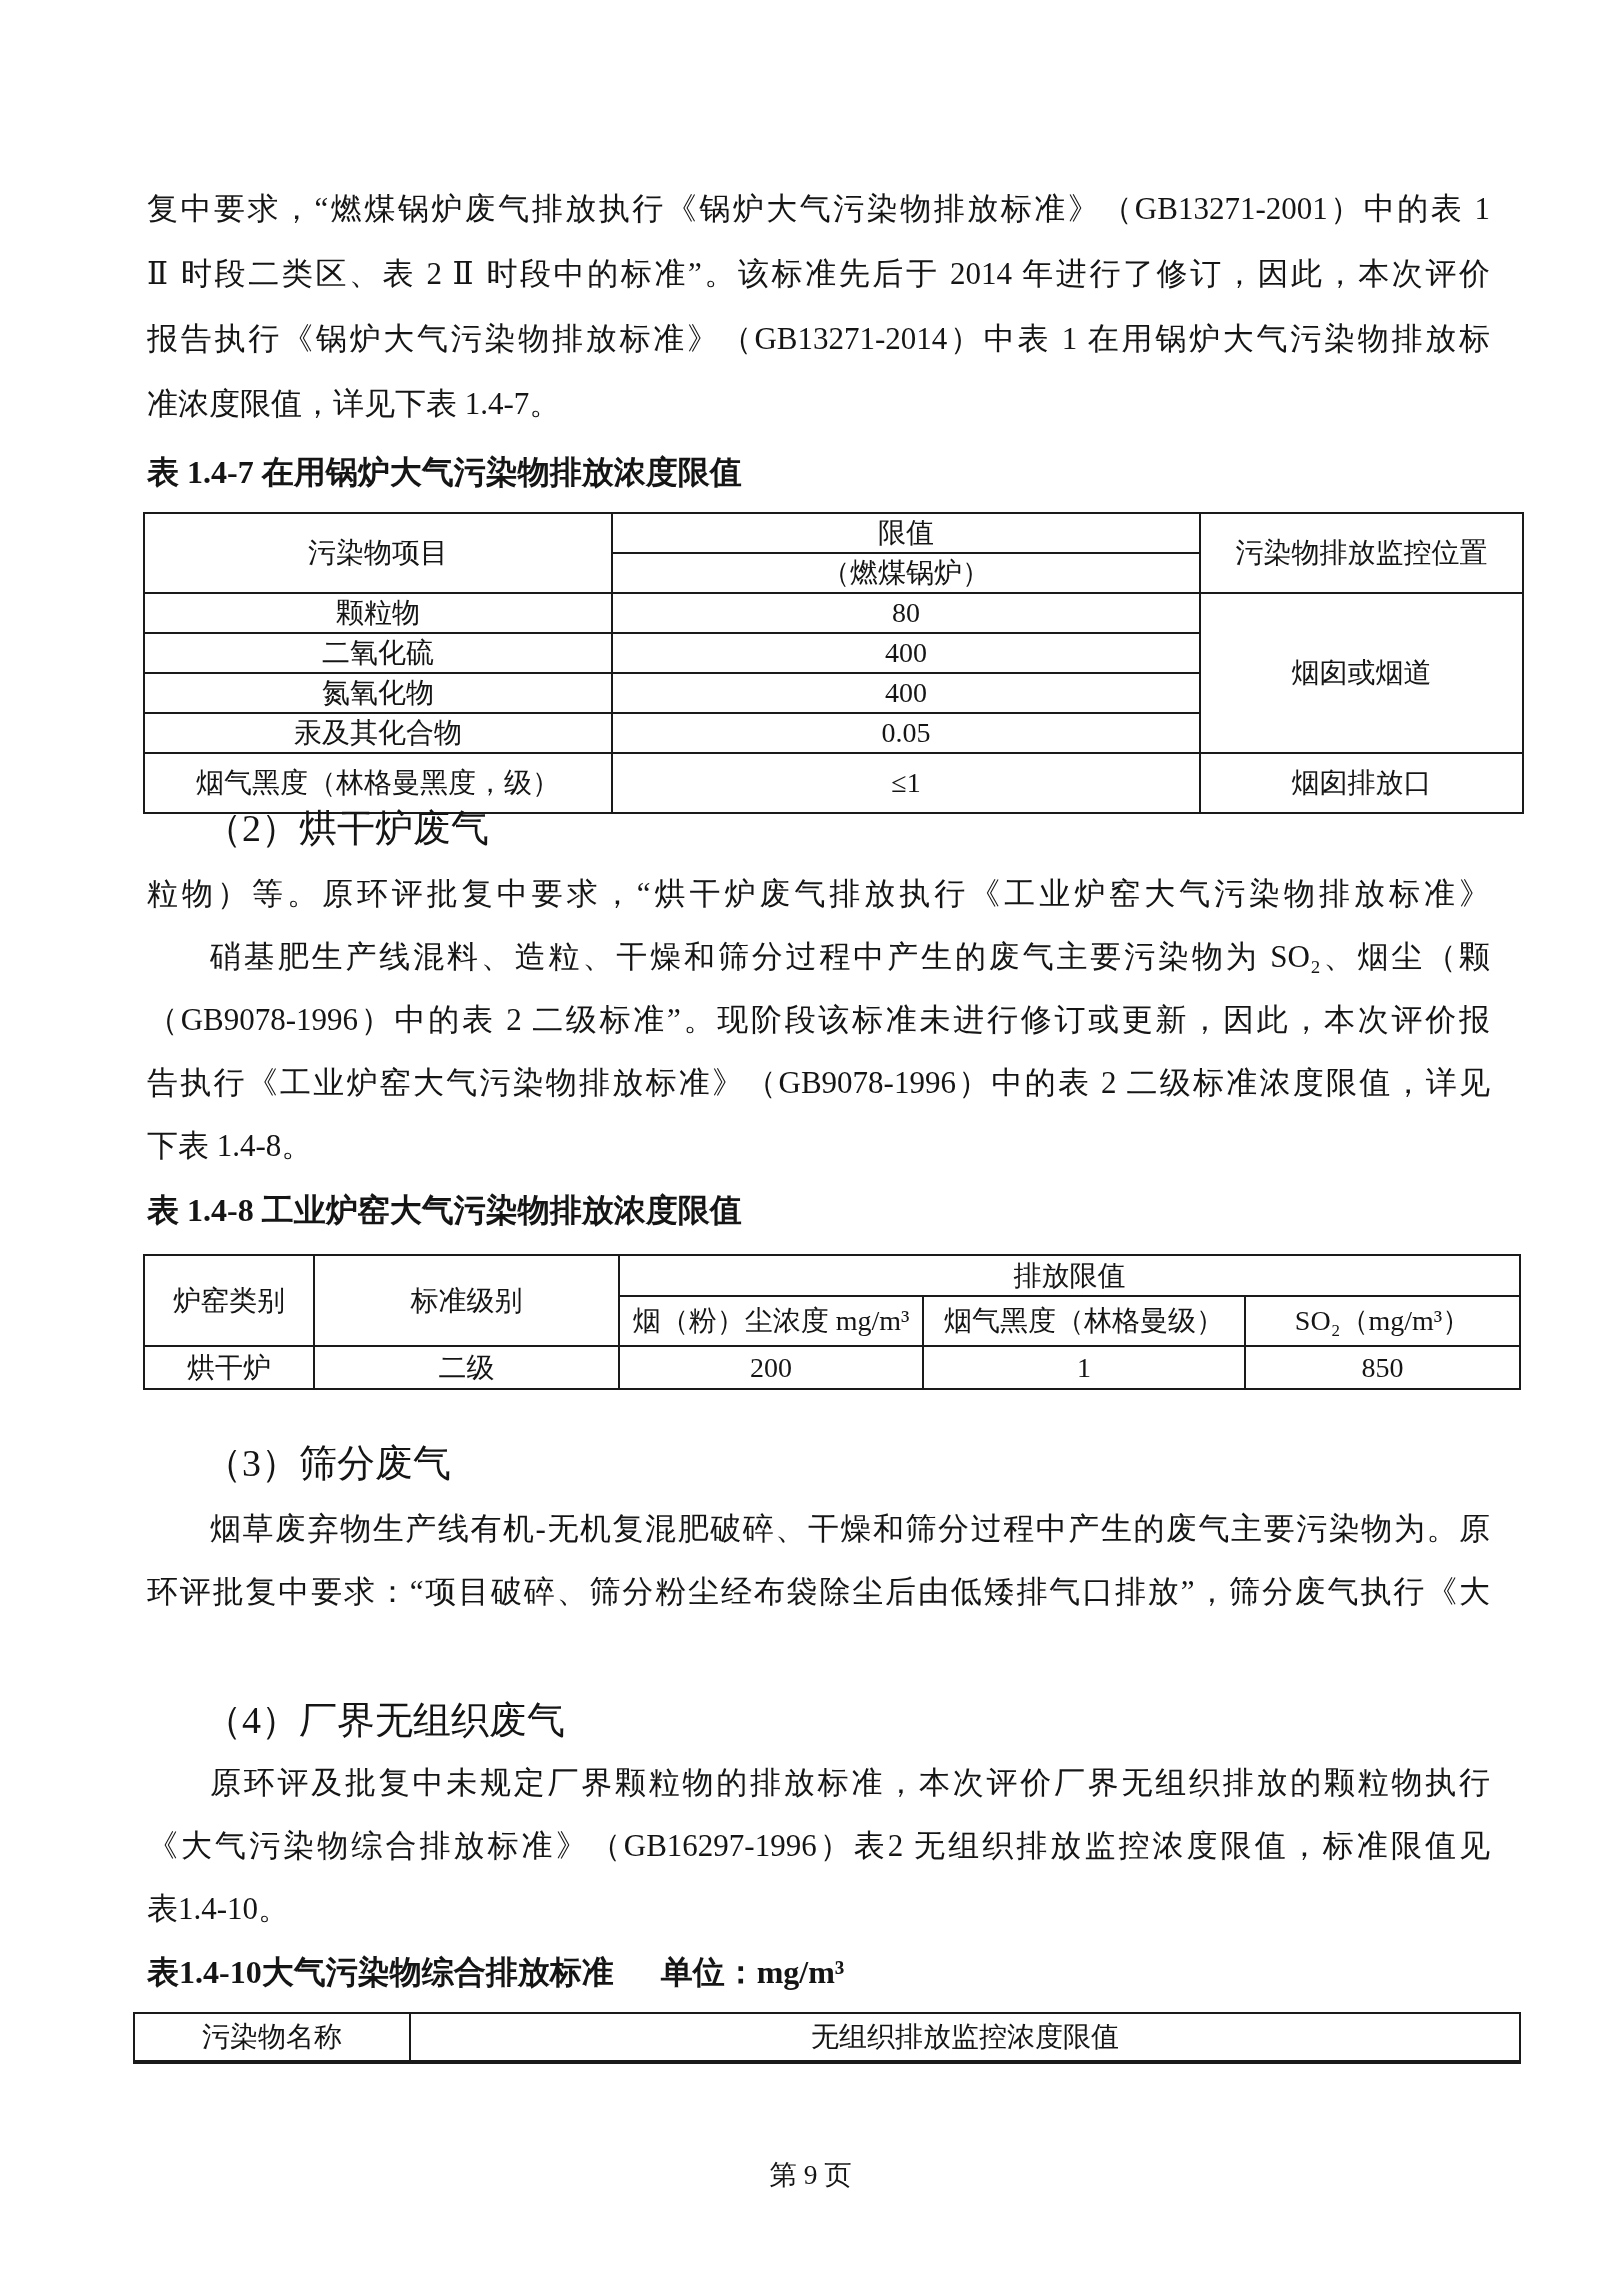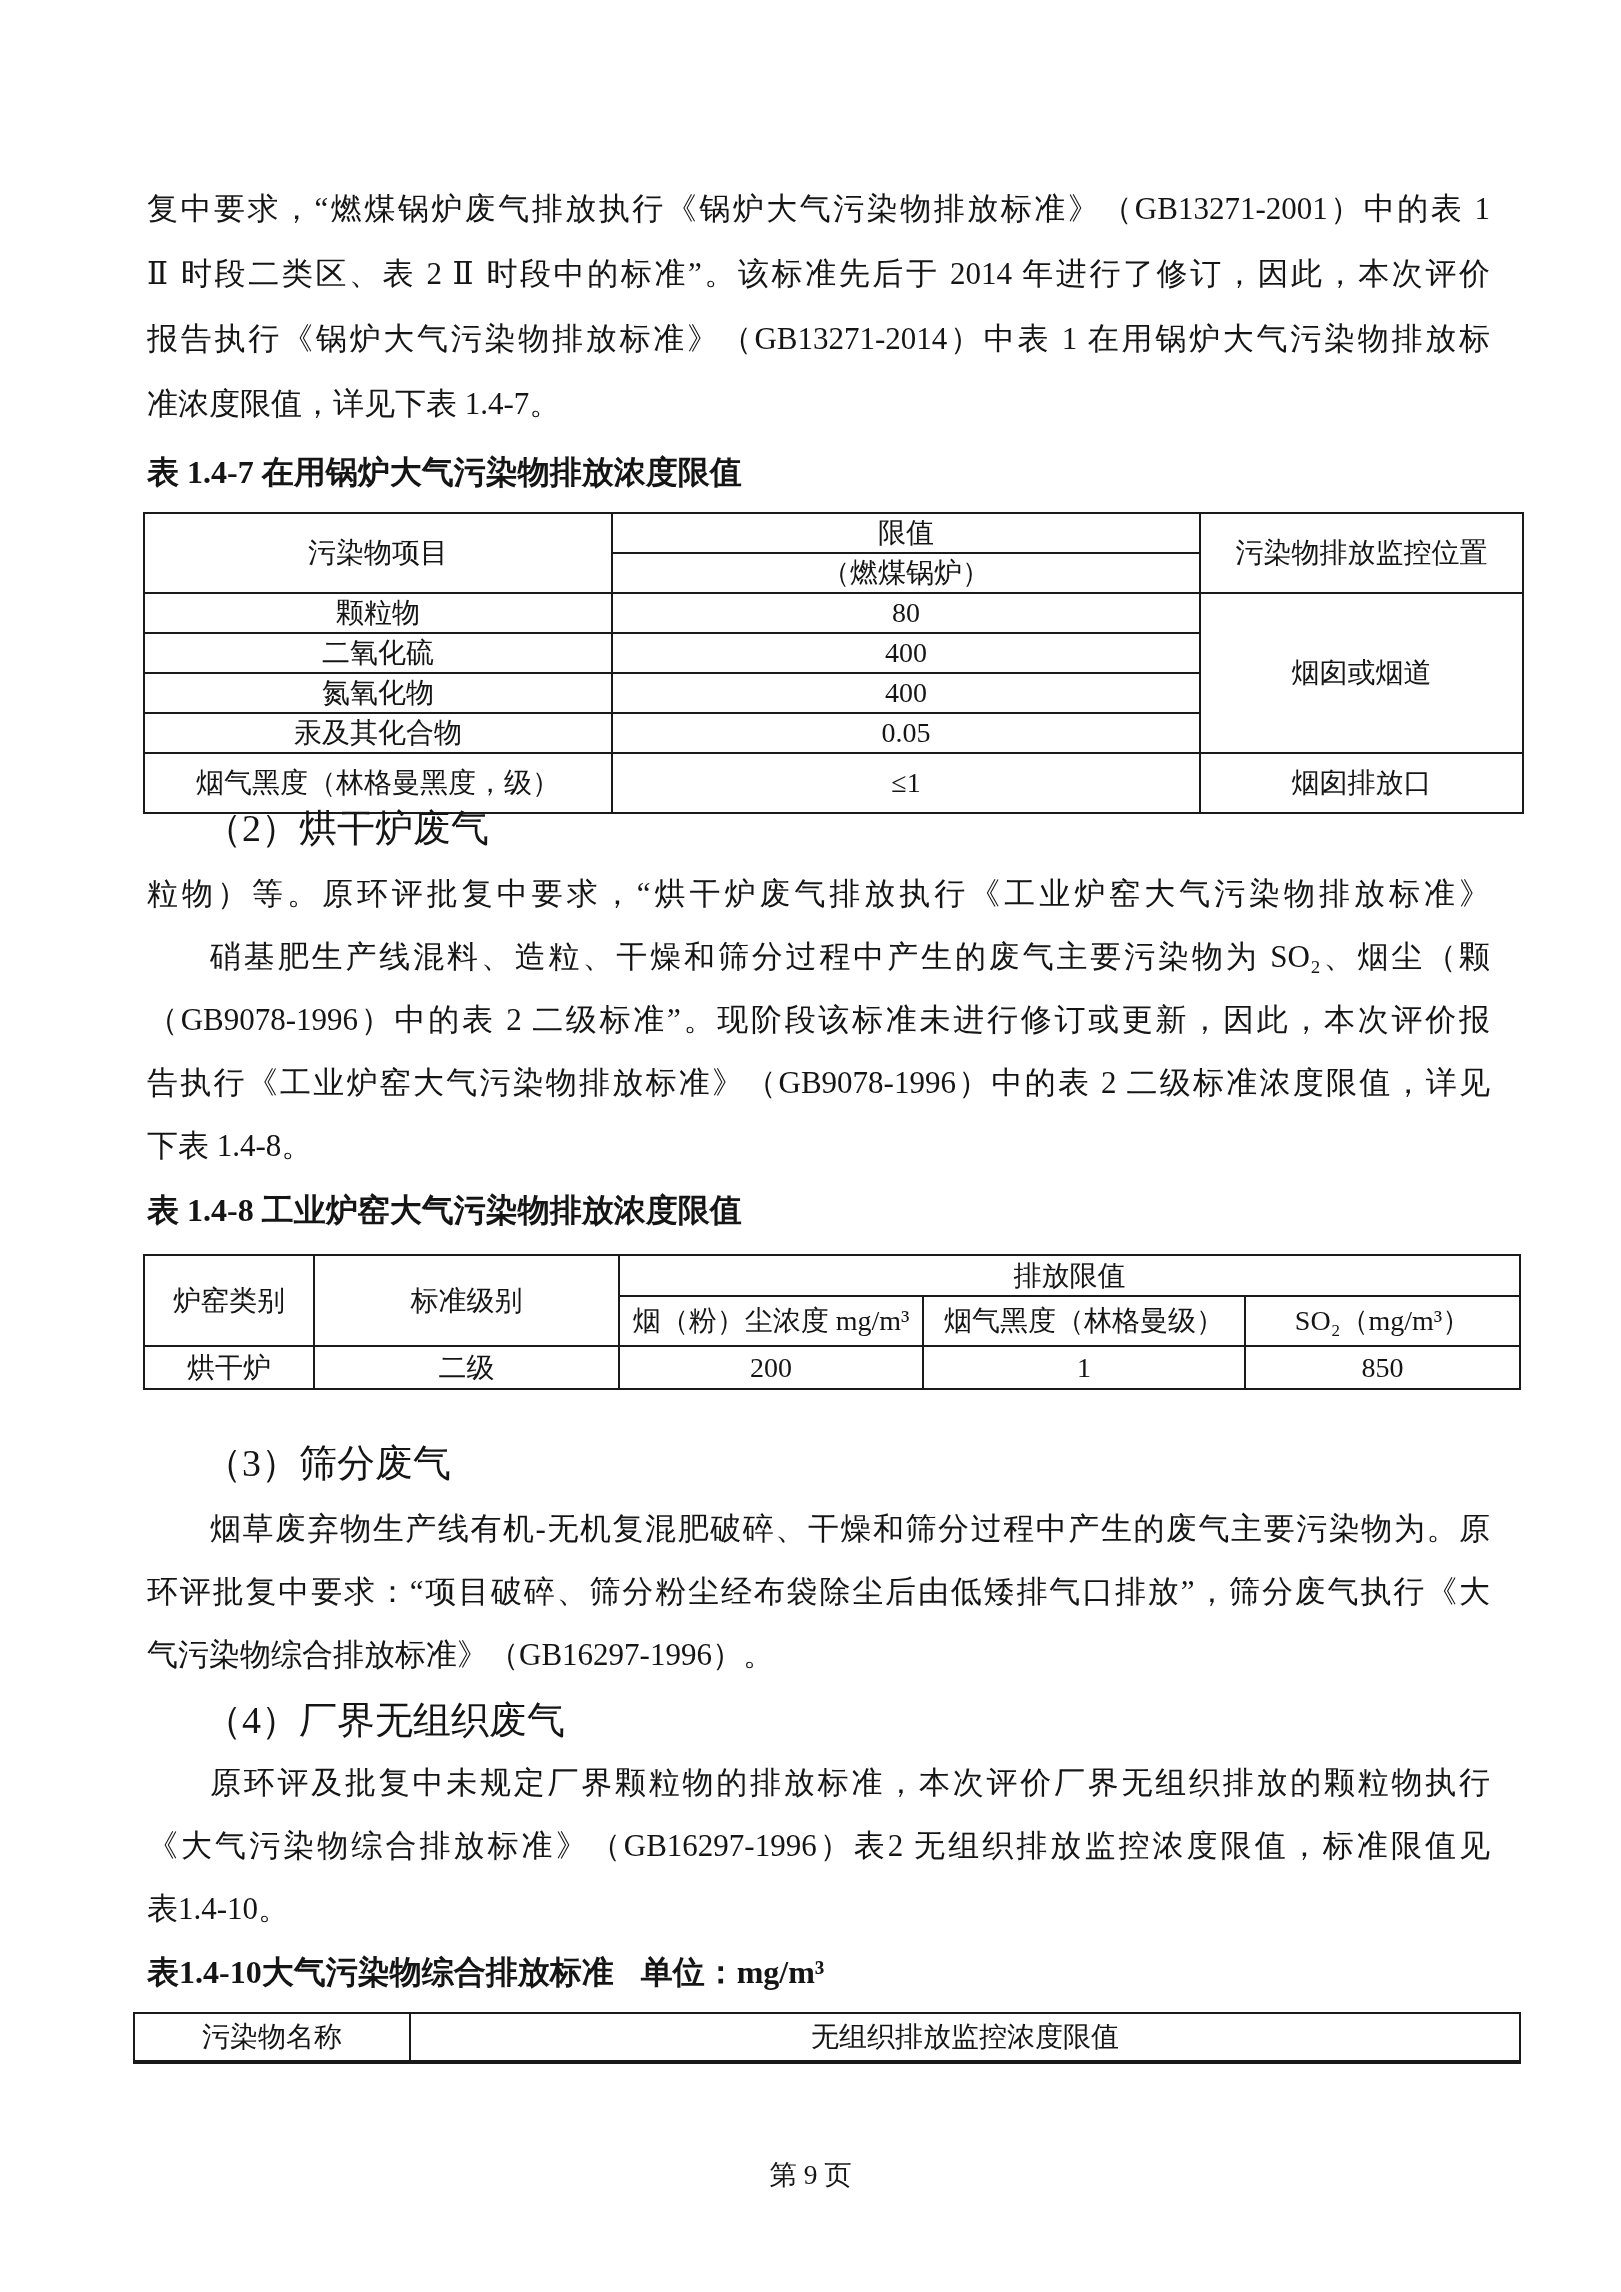--- a/index.html
+++ b/index.html
@@ -21,21 +21,21 @@
   .p1{line-height:65px;}
   .p2,.p3,.p4{line-height:63px;}
   .heading{
     position:absolute;left:147px;width:1343px;
     font-size:38px;line-height:39px;text-indent:57px;
   }
   .caption{
     position:absolute;left:147px;width:1421px;
     text-align:left;font-weight:bold;font-size:32px;line-height:41px;
   }
-  .caption .unit{margin-left:27px;}
+  .caption .unit{margin-left:47px;}
   table.doc{
     position:absolute;
     border-collapse:collapse;table-layout:fixed;
     font-size:28px;color:#151515;
   }
   table.doc td{
     border:2px solid #1a1a1a;
     text-align:center;vertical-align:middle;
     padding:0 5.9px;overflow:hidden;
   }
@@ -139,21 +139,20 @@
       <td>850</td>
     </tr>
   </tbody>
     </table>
 
   <div class="heading" style="top:1444px">（3）筛分废气</div>
 
   <div class="para p3" style="top:1497px">
       <div class="jline ind">烟草废弃物生产线有机-无机复混肥破碎、干燥和筛分过程中产生的废气主要污染物为。原</div>
       <div class="jline">环评批复中要求：“项目破碎、筛分粉尘经布袋除尘后由低矮排气口排放”，筛分废气执行《大</div>
-      <div class="jline last">气污染物综合排放标准》（GB16297-1996）。</div>
     </div>
 
   <div class="heading" style="top:1701px">（4）厂界无组织废气</div>
 
   <div class="para p4" style="top:1751px">
       <div class="jline ind">原环评及批复中未规定厂界颗粒物的排放标准，本次评价厂界无组织排放的颗粒物执行</div>
       <div class="jline">《大气污染物综合排放标准》（GB16297-1996）表2 无组织排放监控浓度限值，标准限值见</div>
       <div class="jline last">表1.4-10。</div>
     </div>
 

